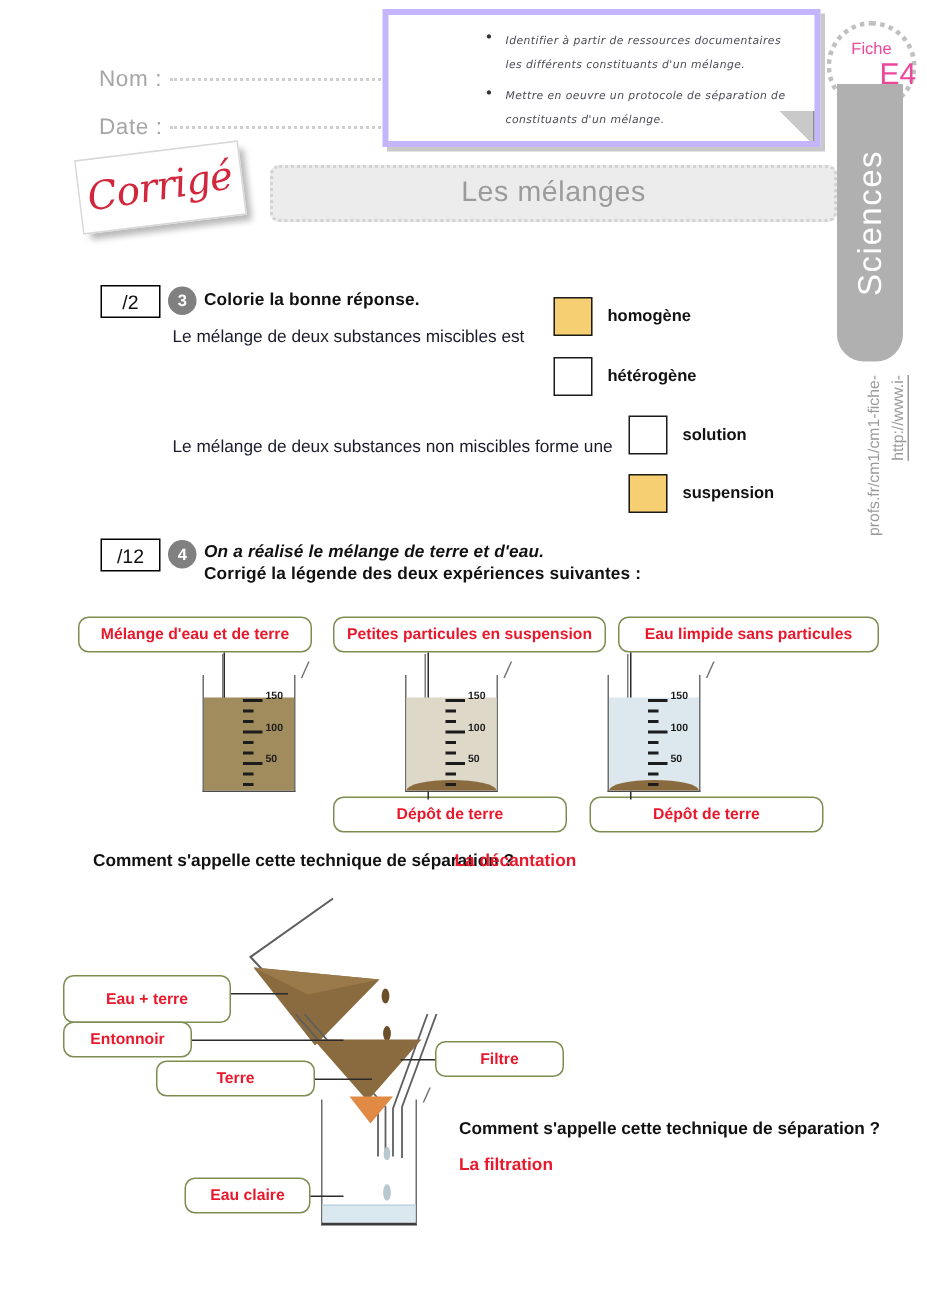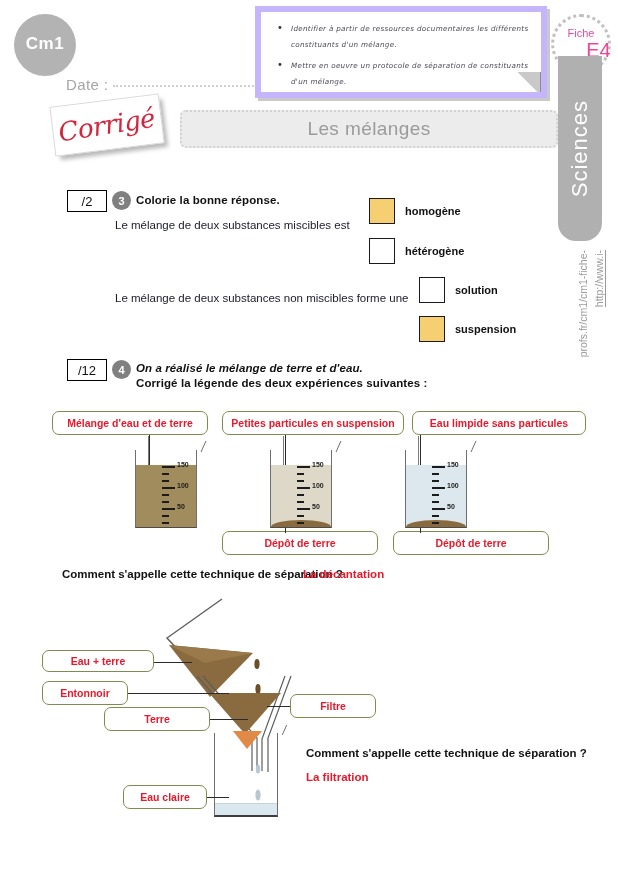--- a/index.html
+++ b/index.html
@@ -33,22 +33,23 @@
     vertical-align: 3px; height: 1px;
   }
   #nom  { left: 66px; top: 44px; }
   #date { left: 66px; top: 76px; }
   #nom .dots  { width: 176px; }
   #date .dots { width: 176px; }
 
   
   .note {
     position: absolute; left: 255px; top: 6px; width: 292px; height: 92px;
-    background:#ffffff; border:6px solid #c4b5fd;
+    background:#ffffff; border:4px solid #c4b5fd;
     box-shadow: 3px 3px 0 0 #c9c9c9;
+    padding-left: 48px;
   }
   .note ul { list-style: none; margin: 9px 10px 0 14px; }
   .note li {
     position: relative; font-size: 7.2px; color:#4a4a57;
     font-family:"DejaVu Sans", sans-serif;
     line-height: 16px; padding-left: 16px; margin-bottom: 5px;
     font-style: italic; letter-spacing: .3px;
   }
   .note li::before {
     content:"•"; position:absolute; left:2px; top:-1px; font-size:10px; color:#333;
@@ -189,24 +190,25 @@
   }
 
   .qtext { position:absolute; font-size:11.5px; font-weight:bold; color:#111; }
   .atext { position:absolute; font-size:11.5px; font-weight:bold; color:#e8192c; }
 </style>
 </head>
 <body>
 
 <div id="page">
 
-  <div class="cm1-badge">
-    <span>Cm1</span>
-  </div>
-
+
+  <div class="field" id="nom">
+    <span>Nom :</span>
+    <span class="dots"></span>
+  </div>
   <div class="field" id="date">
     <span>Date :</span>
     <span class="dots"></span>
   </div>
 
   <div class="note">
     <ul>
       <li>Identifier à partir de ressources documentaires les différents constituants d'un mélange.</li>
       <li>Mettre en oeuvre un protocole de séparation de constituants d'un mélange.</li>
     </ul>
@@ -380,21 +382,21 @@
     <ellipse cx="258" cy="184" rx="2.2" ry="4.5" fill="#b9c8cf"></ellipse>
     <ellipse cx="258" cy="210" rx="2.6" ry="5.5" fill="#b9c8cf"></ellipse>
   </svg>
 
   <div class="collect">
     <div class="glass"></div>
     <div class="spout"></div>
     <div class="water-lvl"></div>
   </div>
 
-  <div class="callout" style="left:42px; top:650px; width:112px; height:22px;">
+  <div class="callout" style="left:42px; top:650px; width:112px; height:32px;">
     <span>Eau + terre</span>
   </div>
   <div class="callout" style="left:42px; top:681px; width:86px; height:24px;">
     <span>Entonnoir</span>
   </div>
   <div class="callout" style="left:104px; top:707px; width:106px; height:24px;">
     <span>Terre</span>
   </div>
   <div class="callout" style="left:290px; top:694px; width:86px; height:24px;">
     <span>Filtre</span>

